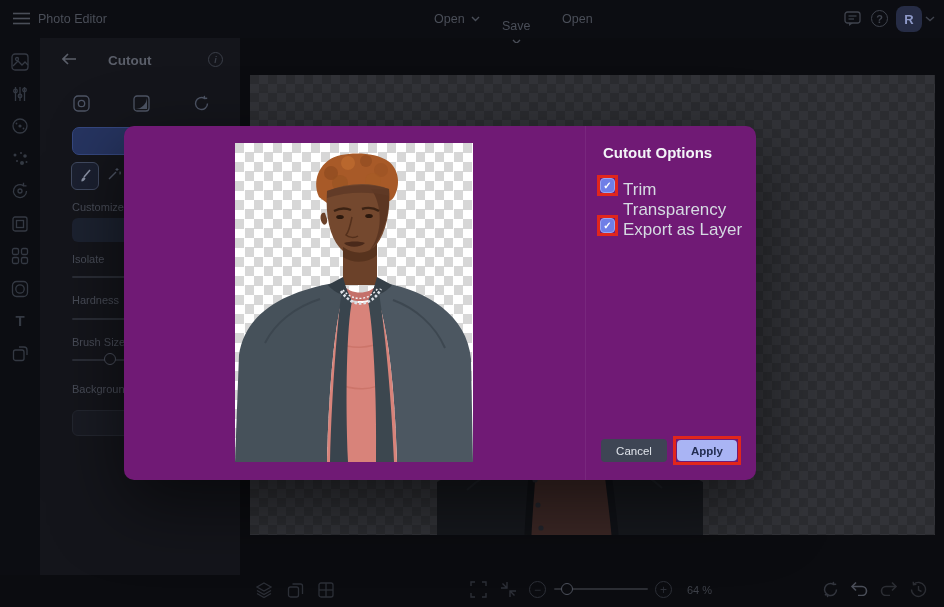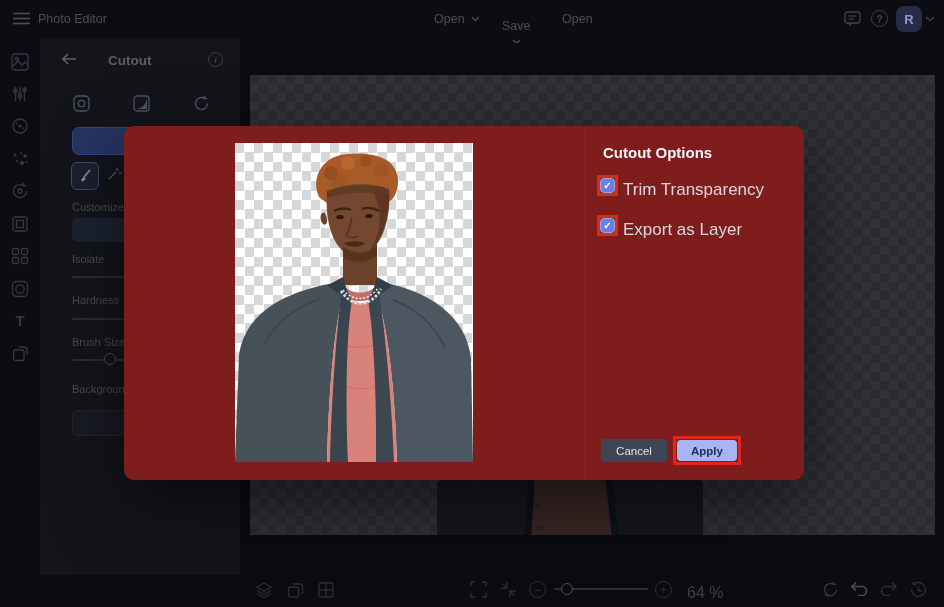--- a/index.html
+++ b/index.html
@@ -23,39 +23,39 @@
   .panel{left:40px;top:38px;width:200px;height:569px;background:#14151b;}
   .p-label{color:#484c57;font-size:11px;}
   .p-track{height:2px;background:#2a2d36;border-radius:2px;}
   .toolbox{width:26px;height:26px;border-radius:6px;display:flex;align-items:center;justify-content:center;}
 
   
   .canvas{left:250px;top:75px;width:685px;height:460px;
           background:repeating-conic-gradient(#323338 0% 25%, #2b2c30 0% 50%);background-size:18px 18px;}
 
   
-  .modal{left:124px;top:126px;width:680px;height:354px;background:#7f1d1d;border-radius:10px;
+  .modal{left:124px;top:126px;width:632px;height:354px;background:#701a75;border-radius:10px;
          box-shadow:0 24px 70px rgba(0,0,0,.55);z-index:50;}
   .preview{left:111px;top:17px;width:238px;height:319px;
            background:repeating-conic-gradient(#ffffff 0% 25%, #d7d7d7 0% 50%);background-size:19px 19px;}
   .divider{left:461px;top:0;width:1px;height:354px;background:rgba(255,255,255,.06);}
   .m-title{color:#f3f5f8;font-size:15px;font-weight:700;}
   .chk{width:15px;height:15px;border-radius:4px;background:#6f7ee7;border:1px solid #9aa5f1;box-sizing:border-box;
        display:flex;align-items:center;justify-content:center;color:#fff;font-size:10px;font-weight:bold;line-height:1;}
   .opt-label{color:#d5dae2;font-size:17px;}
   .opt-desc{color:#959ca9;font-size:11.5px;line-height:15px;}
   .red-box{border:3px solid #e1261c;box-sizing:border-box;z-index:60;}
   .btn-cancel{background:#3e4554;border-radius:4px;color:#dfe3ea;font-size:11.5px;
               display:flex;align-items:center;justify-content:center;}
   .btn-apply{background:#a9b4f4;border-radius:4px;color:#232d52;font-size:11.5px;font-weight:700;
              display:flex;align-items:center;justify-content:center;}
 
   
   .bbar{left:0;top:575px;width:944px;height:32px;background:#0b0c10;}
-  .zoom-pct{color:#3d4048;font-size:16px;}
+  .zoom-pct{color:#3d4048;font-size:11px;}
   .circle-btn{width:17px;height:17px;border-radius:50%;border:1.3px solid #2c2f37;color:#2c2f37;box-sizing:border-box;
               display:flex;align-items:center;justify-content:center;font-size:12px;line-height:1;}
 </style>
 </head>
 <body>
 
 <div id="app">
 
   <div class="abs topbar">
     <div class="abs" style="left:13px;top:12px;width:17px;height:13px;">

